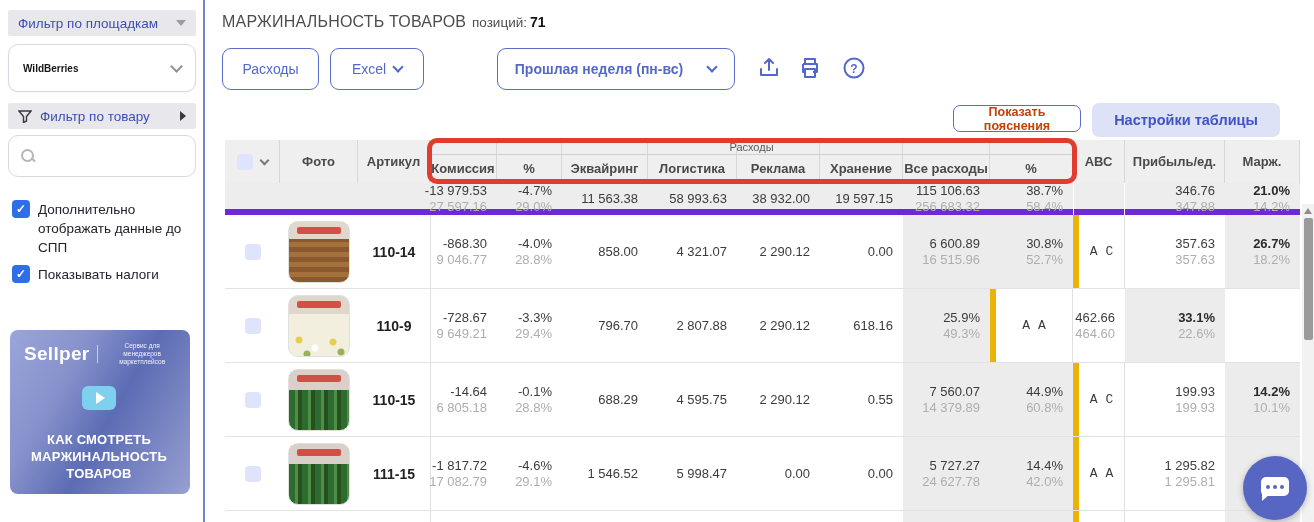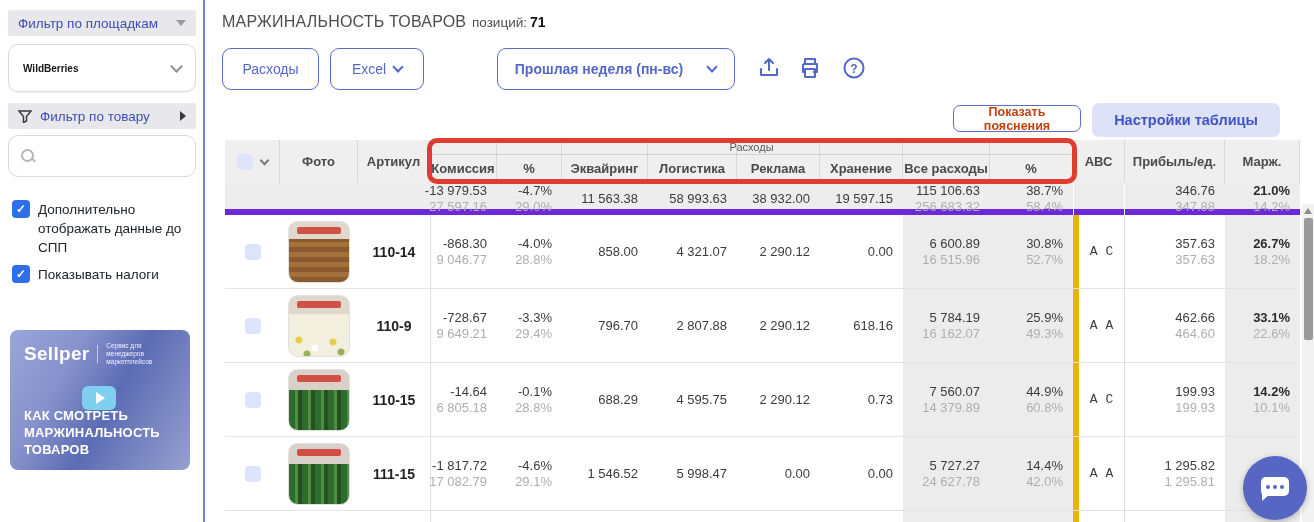--- a/index.html
+++ b/index.html
@@ -29,23 +29,23 @@
   .mag { position:relative; width:14px; height:14px; }
   .mag::before { content:""; position:absolute; left:0; top:0; width:9px; height:9px;
     border:2px solid #b4b4ba; border-radius:50%; }
   .mag::after { content:""; position:absolute; left:10px; top:10px; width:5px; height:2px;
     background:#b4b4ba; transform:rotate(45deg); border-radius:1px; }
   .search-input { border:none; outline:none; flex:1; margin-left:8px; font-size:13px; background:transparent; }
   .opt { position:absolute; left:12px; display:flex; }
   .cb { width:18px; height:18px; border-radius:4px; background:#2e6fe8; color:#fff; font-size:12px;
     line-height:18px; text-align:center; flex:0 0 18px; margin-right:8px; font-weight:bold; }
   .opt .txt { font-size:13.5px; color:#20242c; line-height:19px; width:150px; }
-  .banner { position:absolute; left:10px; top:330px; width:180px; height:140px; border-radius:8px;
+  .banner { position:absolute; left:10px; top:330px; width:180px; height:164px; border-radius:8px;
     overflow:hidden; color:#fff; cursor:pointer;
-    background:linear-gradient(120deg,#9aa5da 0%,#8792cc 30%,#5c6cb4 55%,#97a0d0 100%); }
+    background:linear-gradient(120deg,#9aa5da 0%,#8792cc 30%,#5c6cb4 55%,#97a0d0 100%);text-align:center; }
   .banner-top { display:flex; align-items:center; padding:12px 12px 0 14px; }
   .banner-logo { font-size:19px; font-weight:bold; letter-spacing:.3px; }
   .banner-sep { width:1px; height:18px; background:rgba(255,255,255,.6); margin:0 8px; }
   .banner-tag { font-size:6.5px; line-height:8px; width:86px; opacity:.9; }
   .play-btn { position:absolute; left:72px; top:56px; width:34px; height:24px; border-radius:6px;
     background:#7fd0ee; display:flex; align-items:center; justify-content:center; }
   .play-tri { width:0; height:0; border-top:6px solid transparent; border-bottom:6px solid transparent;
     border-left:9px solid #fff; margin-left:2px; }
   .banner-caption { position:absolute; left:14px; bottom:12px; font-size:13px; font-weight:bold;
     line-height:17px; width:150px; letter-spacing:.2px; }
@@ -365,24 +365,20 @@
       <div class="cell">
         <div class="v1">2 807.88</div>
       </div>
       <div class="cell">
         <div class="v1">2 290.12</div>
       </div>
       <div class="cell">
         <div class="v1">618.16</div>
       </div>
       <div class="cell grey">
-        <div class="v1">5 784.19</div>
-        <div class="v2">16 162.07</div>
-      </div>
-      <div class="cell grey">
         <div class="v1">25.9%</div>
         <div class="v2">49.3%</div>
       </div>
       <div class="cell center cab">
         <div class="v1">A A</div>
       </div>
       <div class="cell">
         <div class="v1">462.66</div>
         <div class="v2">464.60</div>
       </div>
@@ -411,21 +407,21 @@
       <div class="cell">
         <div class="v1">688.29</div>
       </div>
       <div class="cell">
         <div class="v1">4 595.75</div>
       </div>
       <div class="cell">
         <div class="v1">2 290.12</div>
       </div>
       <div class="cell">
-        <div class="v1">0.73</div>
+        <div class="v1">0.55</div>
       </div>
       <div class="cell grey">
         <div class="v1">7 560.07</div>
         <div class="v2">14 379.89</div>
       </div>
       <div class="cell grey">
         <div class="v1">44.9%</div>
         <div class="v2">60.8%</div>
       </div>
       <div class="cell center cab">

